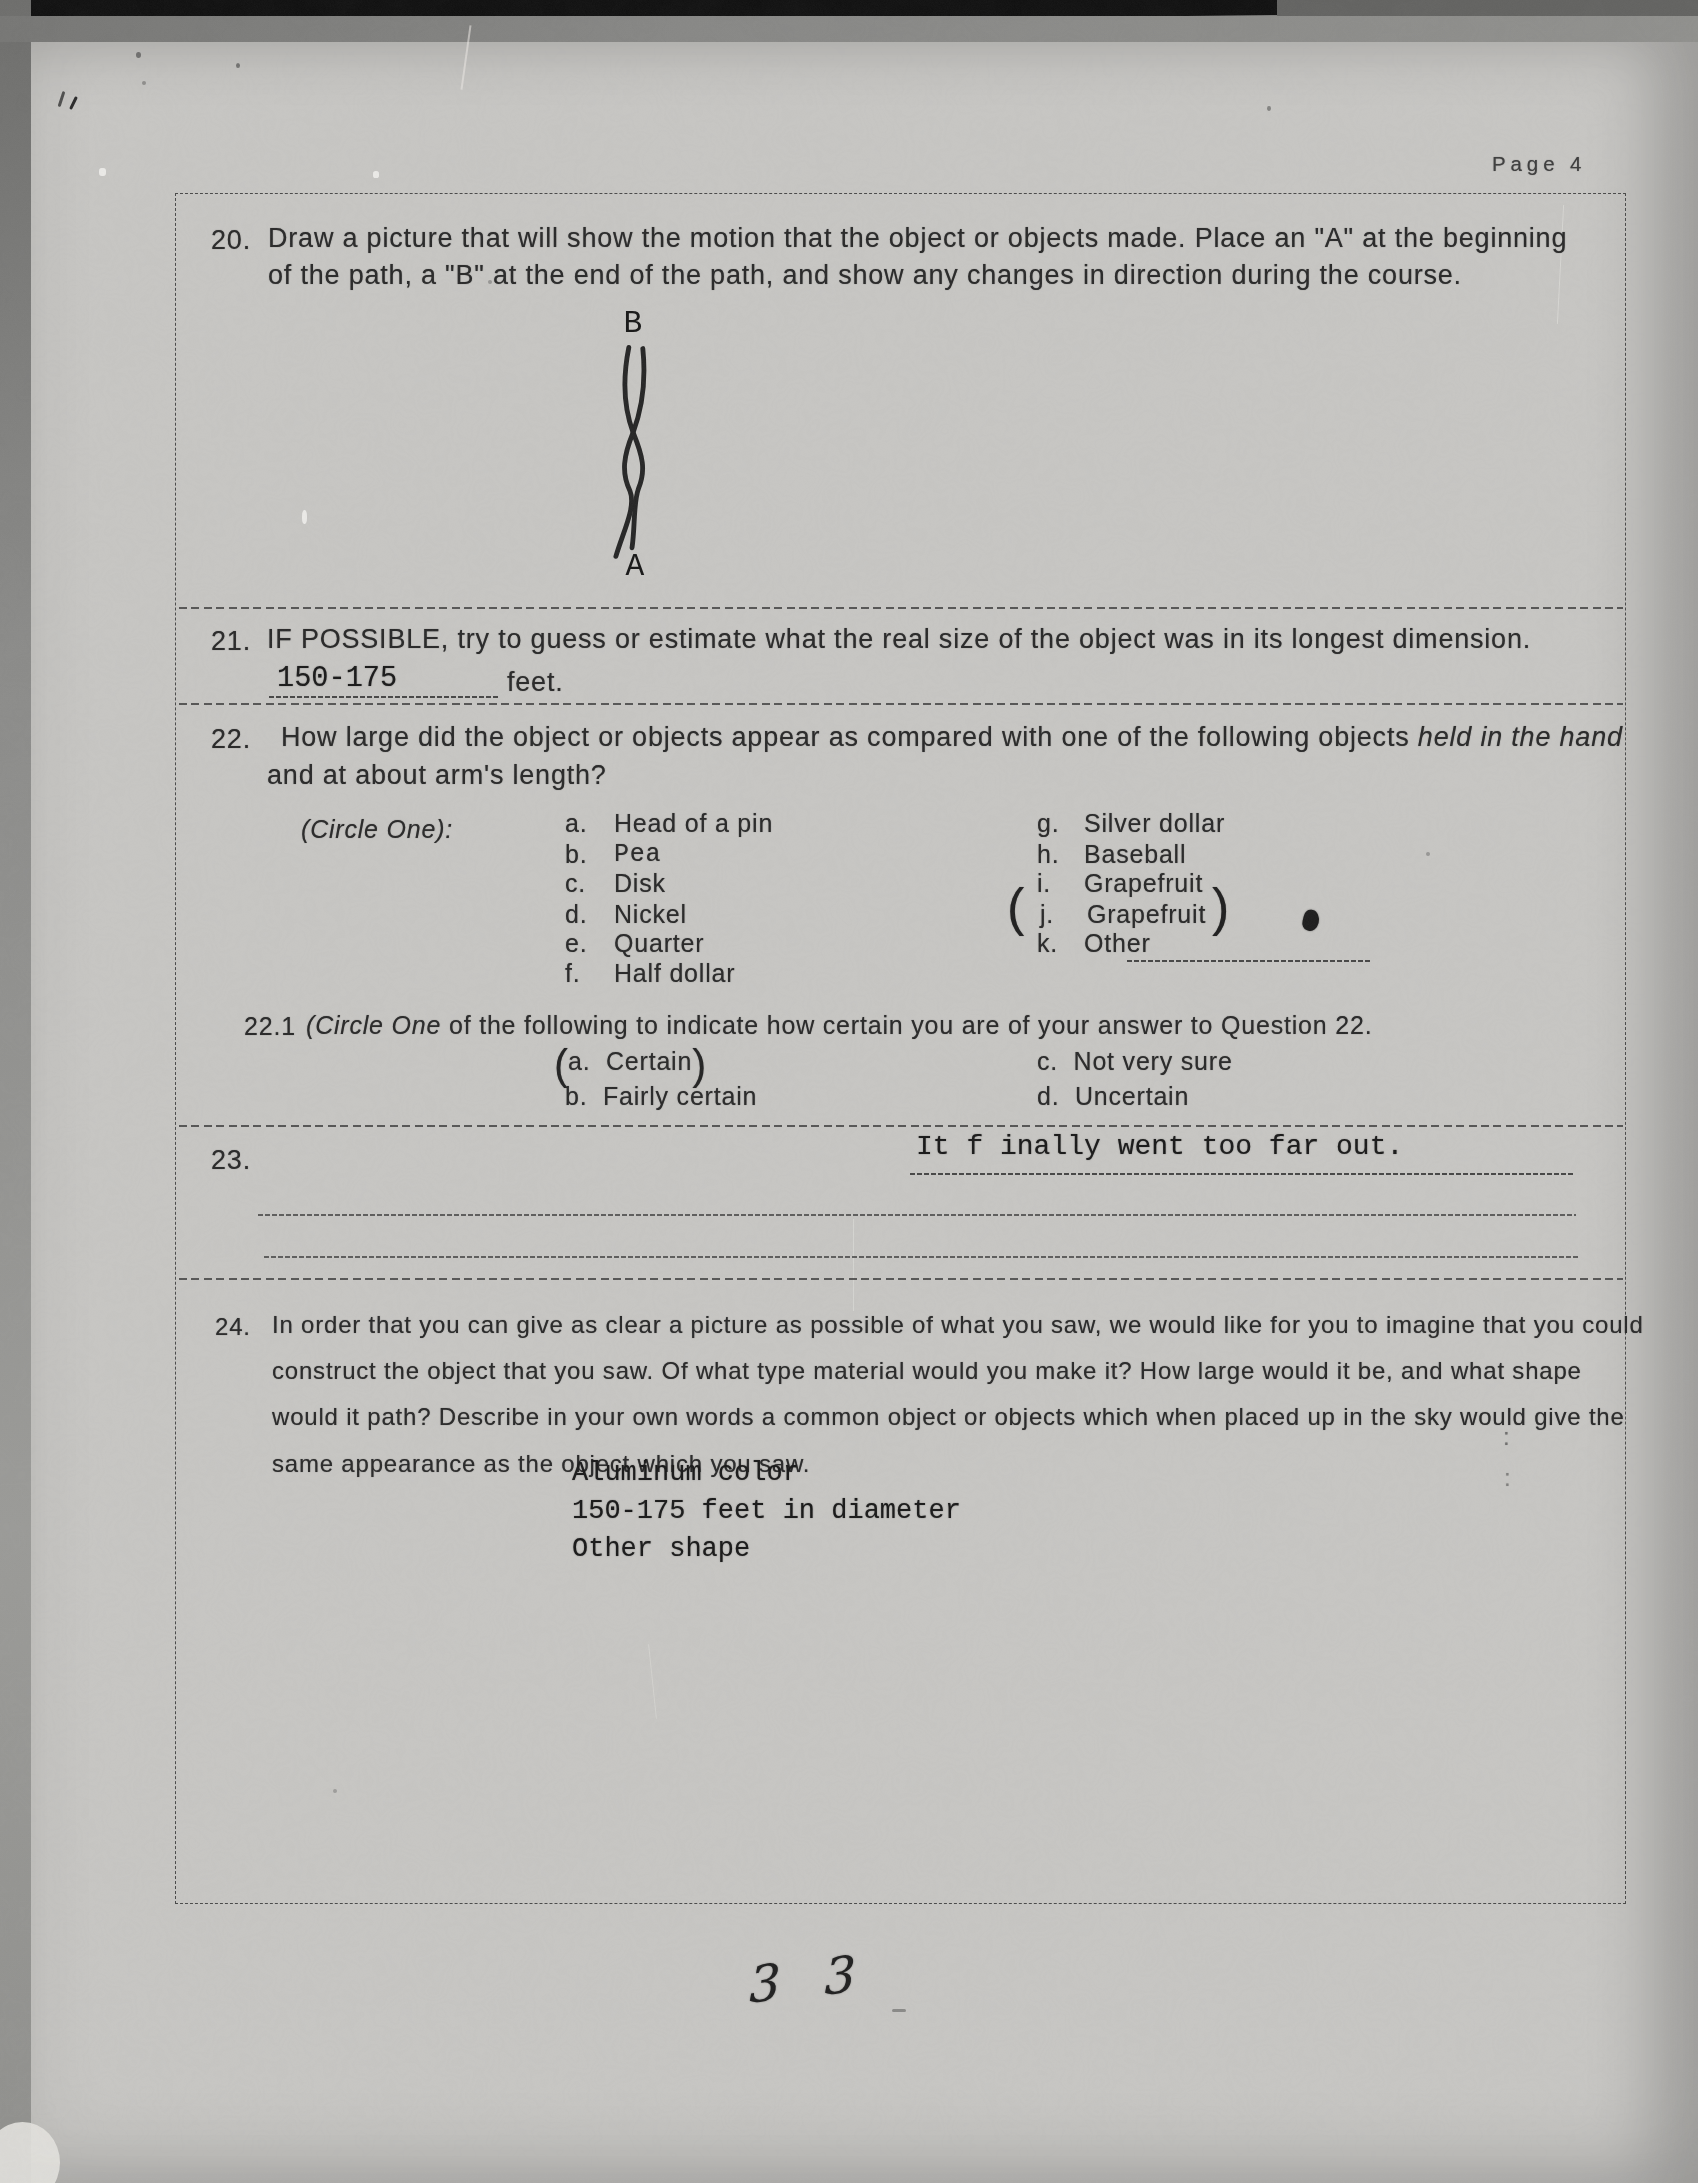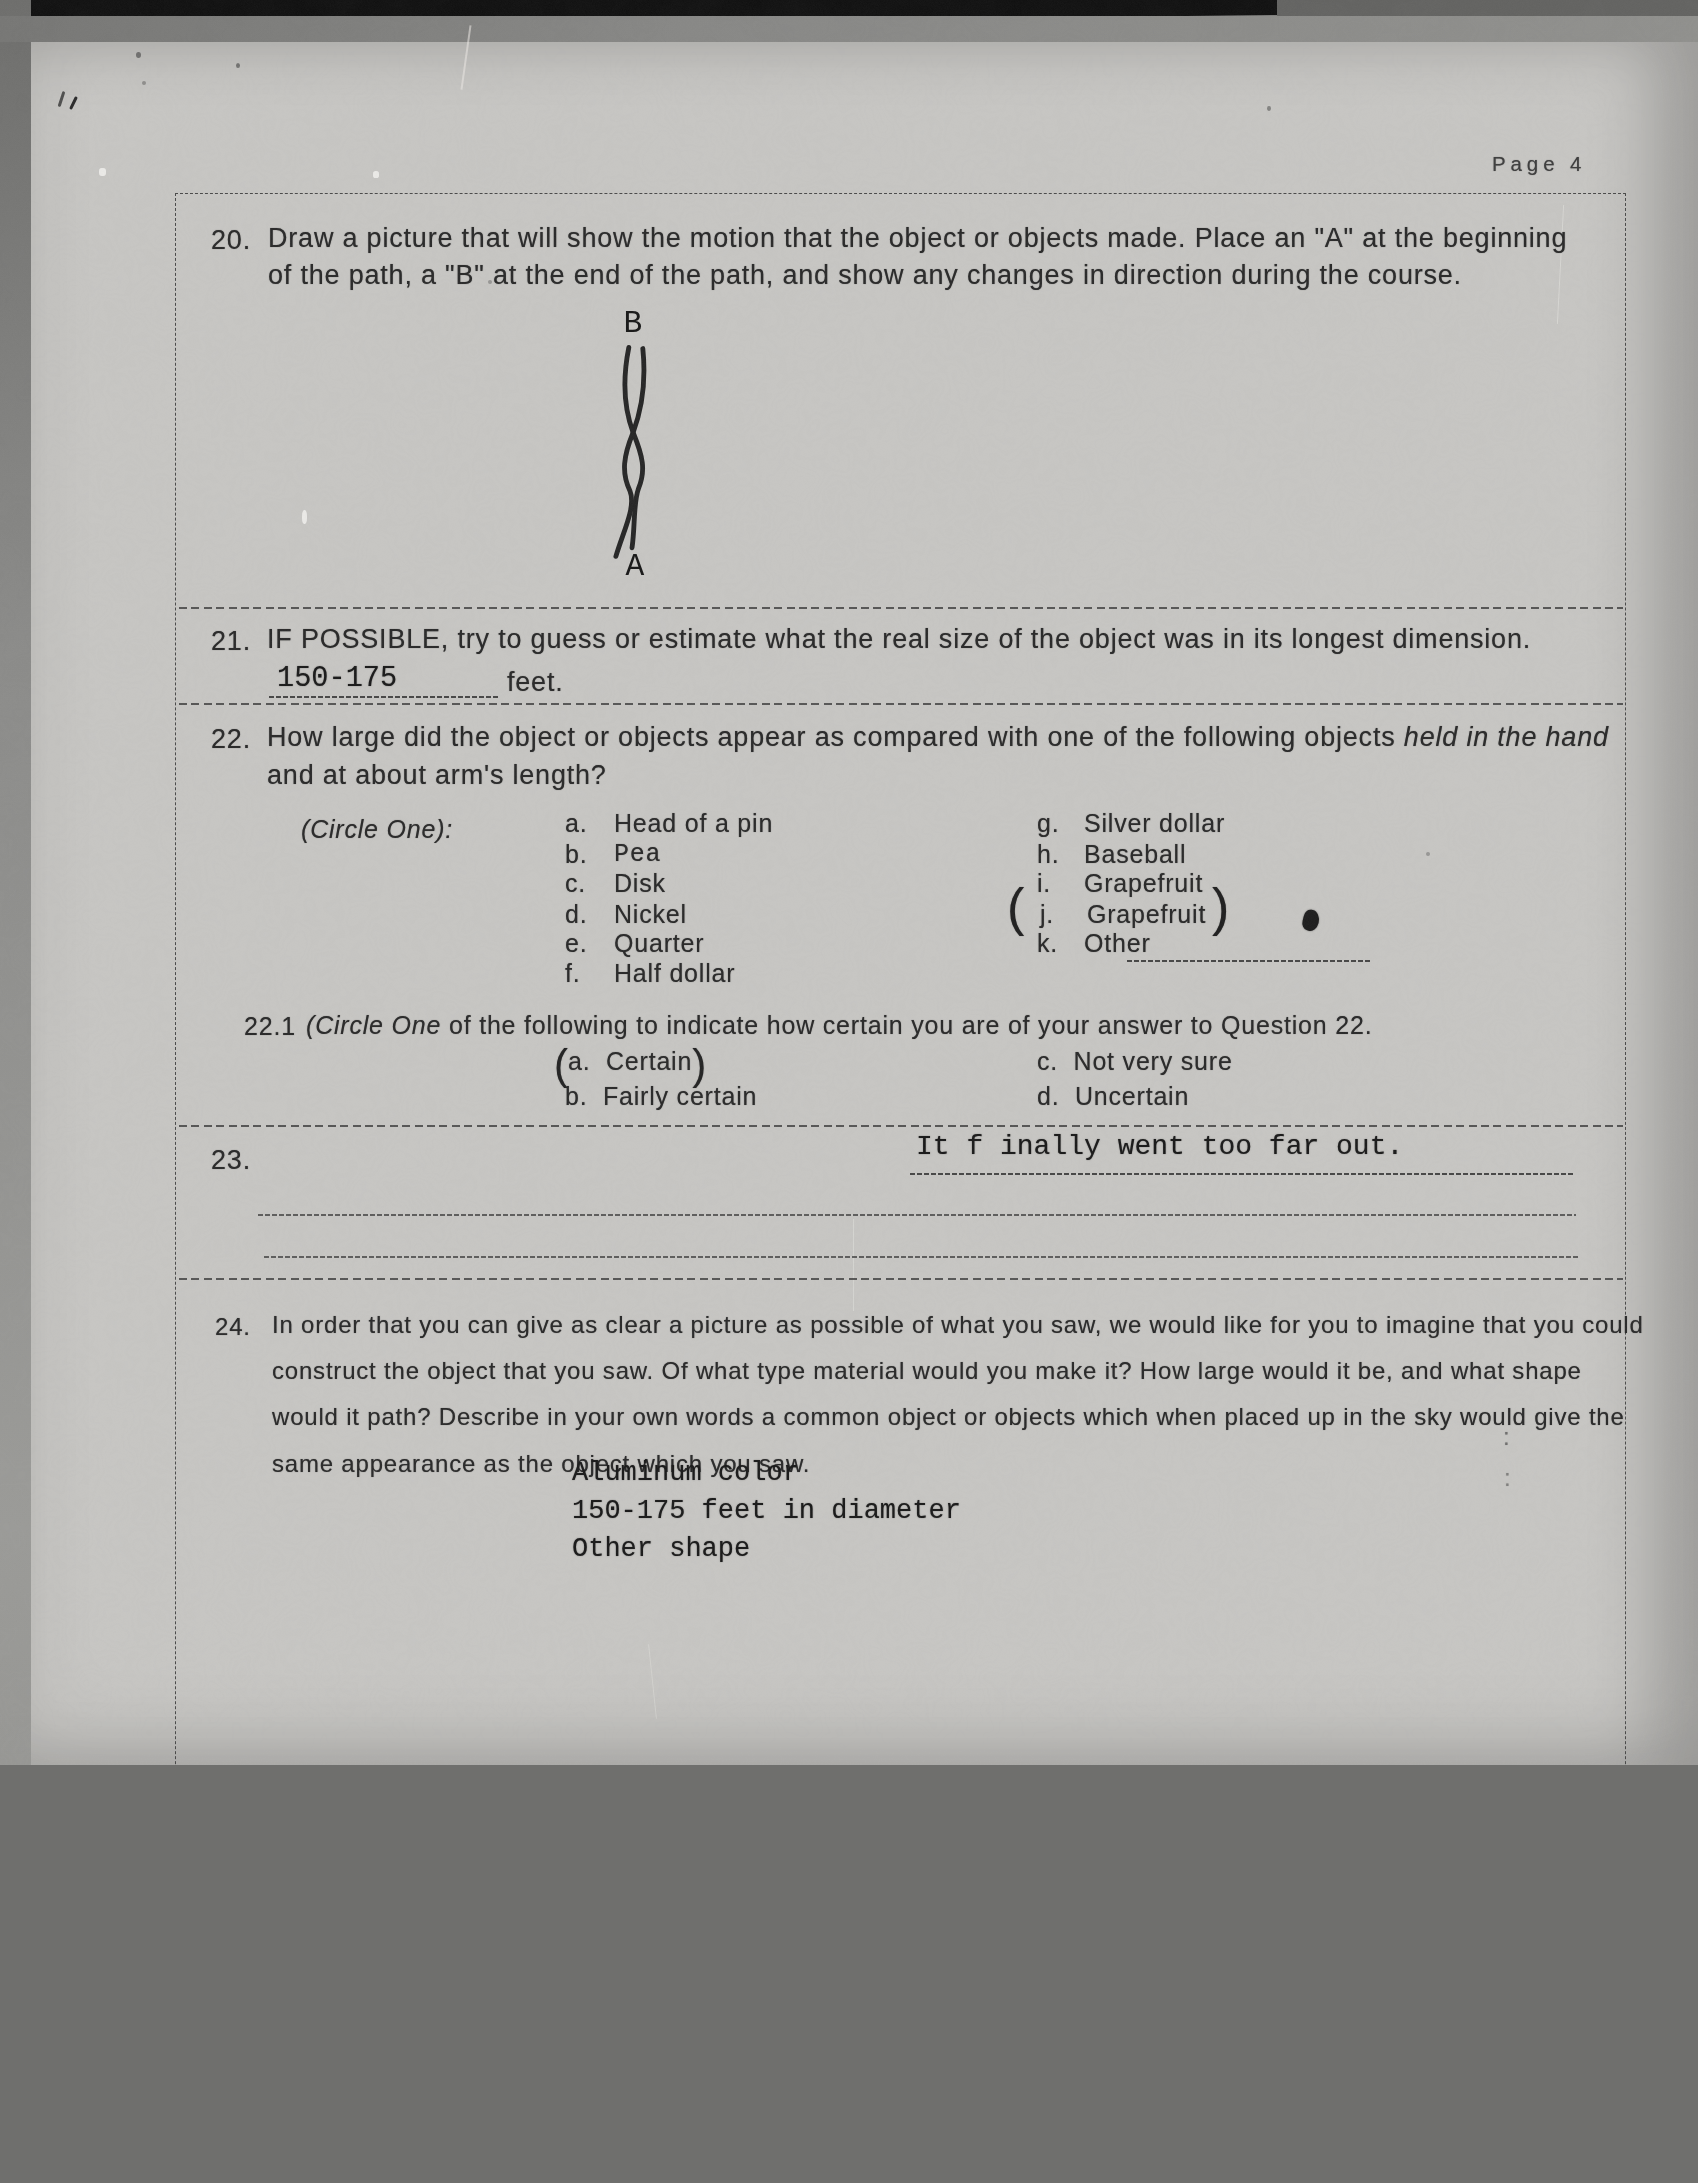--- a/index.html
+++ b/index.html
@@ -1,16 +1,16 @@
 <!DOCTYPE html>
 <html style="font-size:8.6px"><head>
 <meta charset="utf-8">
 <style>
   html,body{margin:0;padding:0;background:#6f6f6d;}
-  .scan{position:relative;width:1699px;height:1765px;background:#7d7d7b;overflow:hidden;}
+  .scan{position:relative;width:1699px;height:2183px;background:#7d7d7b;overflow:hidden;}
   .abs{position:absolute;}
   
   .t{position:absolute;font-family:"Liberation Sans","DejaVu Sans",sans-serif;color:#262626;
      white-space:nowrap;letter-spacing:0.8px;text-shadow:0 0 1.1px rgba(35,35,35,.55);}
   .fs50{font-size:27px;} .fs47{font-size:25px;} .fs44{font-size:24px;} .fs38{font-size:20.5px;letter-spacing:4.9px;color:#3a3a3a;}
   .it{font-style:italic;}
   
   .mono{position:absolute;font-family:"Liberation Mono","DejaVu Sans Mono",monospace;color:#161616;
         white-space:nowrap;text-shadow:0 0 1.3px rgba(5,5,5,.5);font-size:27px;}
   
@@ -84,21 +84,21 @@
 
   <div class="t fs50" style="left:211px;top:626px;">21.</div>
   <div class="t fs50" style="left:267px;top:624px;">IF POSSIBLE, try to guess or estimate what the real size of the object was in its longest dimension.</div>
   <div class="mono" style="left:277px;top:662px;font-size:28.6px;text-align:center;">150-175</div>
   <div class="ul" style="left:269px;top:696px;width:231px;"></div>
   <div class="t fs50" style="left:507px;top:667px;">feet.</div>
 
   <div class="sep" style="top:703px;"></div>
 
   <div class="t fs50" style="left:211px;top:724px;">22.</div>
-  <div class="t fs50" style="left:267px;top:722px;">
+  <div class="t fs50" style="left:281px;top:722px;">
     <span>How large did the object or objects appear as compared with one of the following objects </span><span class="it">held in the hand</span>
   </div>
   <div class="t fs50" style="left:267px;top:760px;">and at about arm's length?</div>
 
   <div class="t fs47 it" style="left:301px;top:815px;">(Circle One):</div>
 
   <div class="t fs47" style="left:565px;top:809px;">a.</div>
   <div class="t fs47" style="left:614px;top:809px;">Head of a pin</div>
   <div class="t fs47" style="left:565px;top:840px;">b.</div>
   <div class="t fs47" style="left:614px;top:840px;font-family:Liberation Mono, monospace;">Pea</div>

